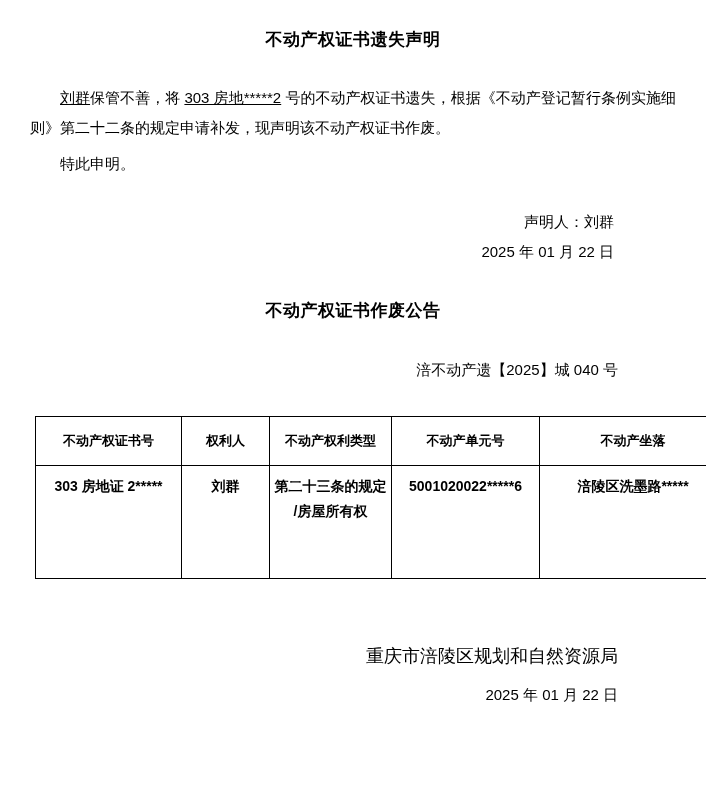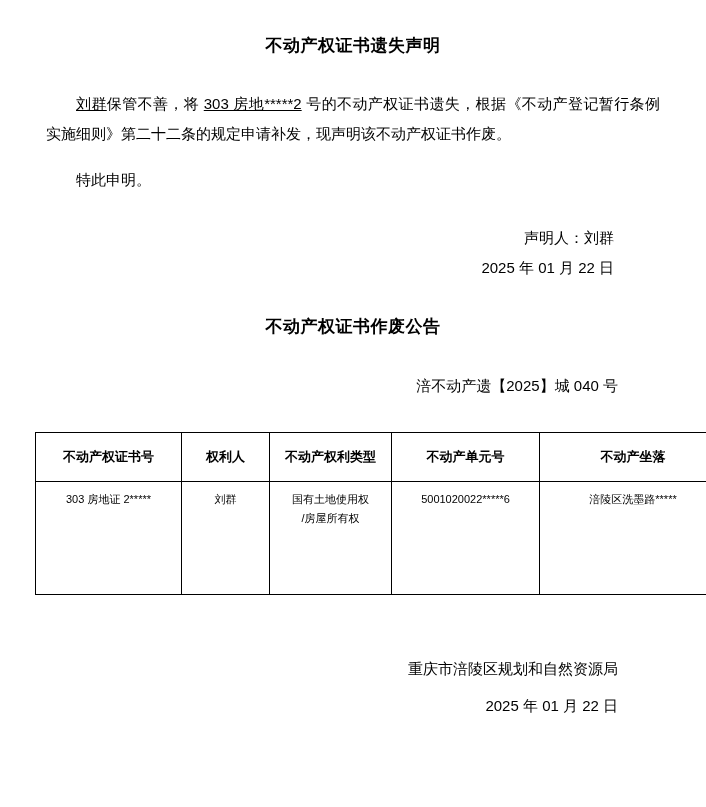--- a/index.html
+++ b/index.html
@@ -22,26 +22,26 @@
     height: 807px;
     box-sizing: border-box;
     padding: 0 30px;
   }
   .doc-title {
     text-align: center;
     font-weight: bold;
     font-size: 17px;
     letter-spacing: 0.5px;
   }
-  .title-1 { margin-top: 30px; }
+  .title-1 { margin-top: 24px; }
   .para {
     text-align: justify;
     font-size: 15px;
     line-height: 2.0;
-    margin: 16px;
+    margin: 0;
   }
   .para-indent {
     text-indent: 2em;
   }
   .p1 { margin-top: 27px; }
   .p2 { margin-top: 6px; }
   .u { text-decoration: underline; }
   .right-line {
     text-align: right;
     font-size: 15px;
@@ -59,22 +59,22 @@
   .p3 { margin-top: 26px; }
   table.cert-table {
     width: 646px;
     margin: 32px 0 0 5px;
     border-collapse: collapse;
     table-layout: fixed;
   }
   table.cert-table th,
   table.cert-table td {
     border: 1px solid #000000;
-    font-size: 11px;
-    font-weight: normal;
+    font-size: 14px;
+    font-weight: bold;
     padding: 8px 4px;
     text-align: center;
     vertical-align: top;
     line-height: 1.75;
   }
   table.cert-table th {
     font-weight: bold;
     font-size: 13px;
     vertical-align: middle;
     height: 32px;
@@ -83,21 +83,21 @@
     height: 96px;
   }
   .col1 { width: 137px; }
   .col2 { width: 79px; }
   .col3 { width: 113px; }
   .col4 { width: 139px; }
   .col5 { width: 178px; }
   .cell-lines span { display: block; }
   .footer-1 {
     text-align: right;
-    font-size: 15px;
+    font-size: 18px;
     padding-right: 58px;
     margin-top: 60px;
   }
   .footer-2 {
     text-align: right;
     font-size: 15px;
     padding-right: 58px;
     margin-top: 8px;
   }
 </style>
@@ -128,21 +128,21 @@
         <th class="col3">不动产权利类型</th>
         <th class="col4">不动产单元号</th>
         <th class="col5">不动产坐落</th>
       </tr>
     </thead>
     <tbody>
       <tr>
         <td>303 房地证 2*****</td>
         <td>刘群</td>
         <td class="cell-lines">
-          <span>国有土地使用权</span>
+          <span>第二十三条的规定</span>
           <span>/房屋所有权</span>
         </td>
         <td>5001020022*****6</td>
         <td>涪陵区洗墨路*****</td>
       </tr>
     </tbody>
   </table>
 
   <div class="footer-1">重庆市涪陵区规划和自然资源局</div>
   <div class="footer-2">2025 年 01 月 22 日</div>

